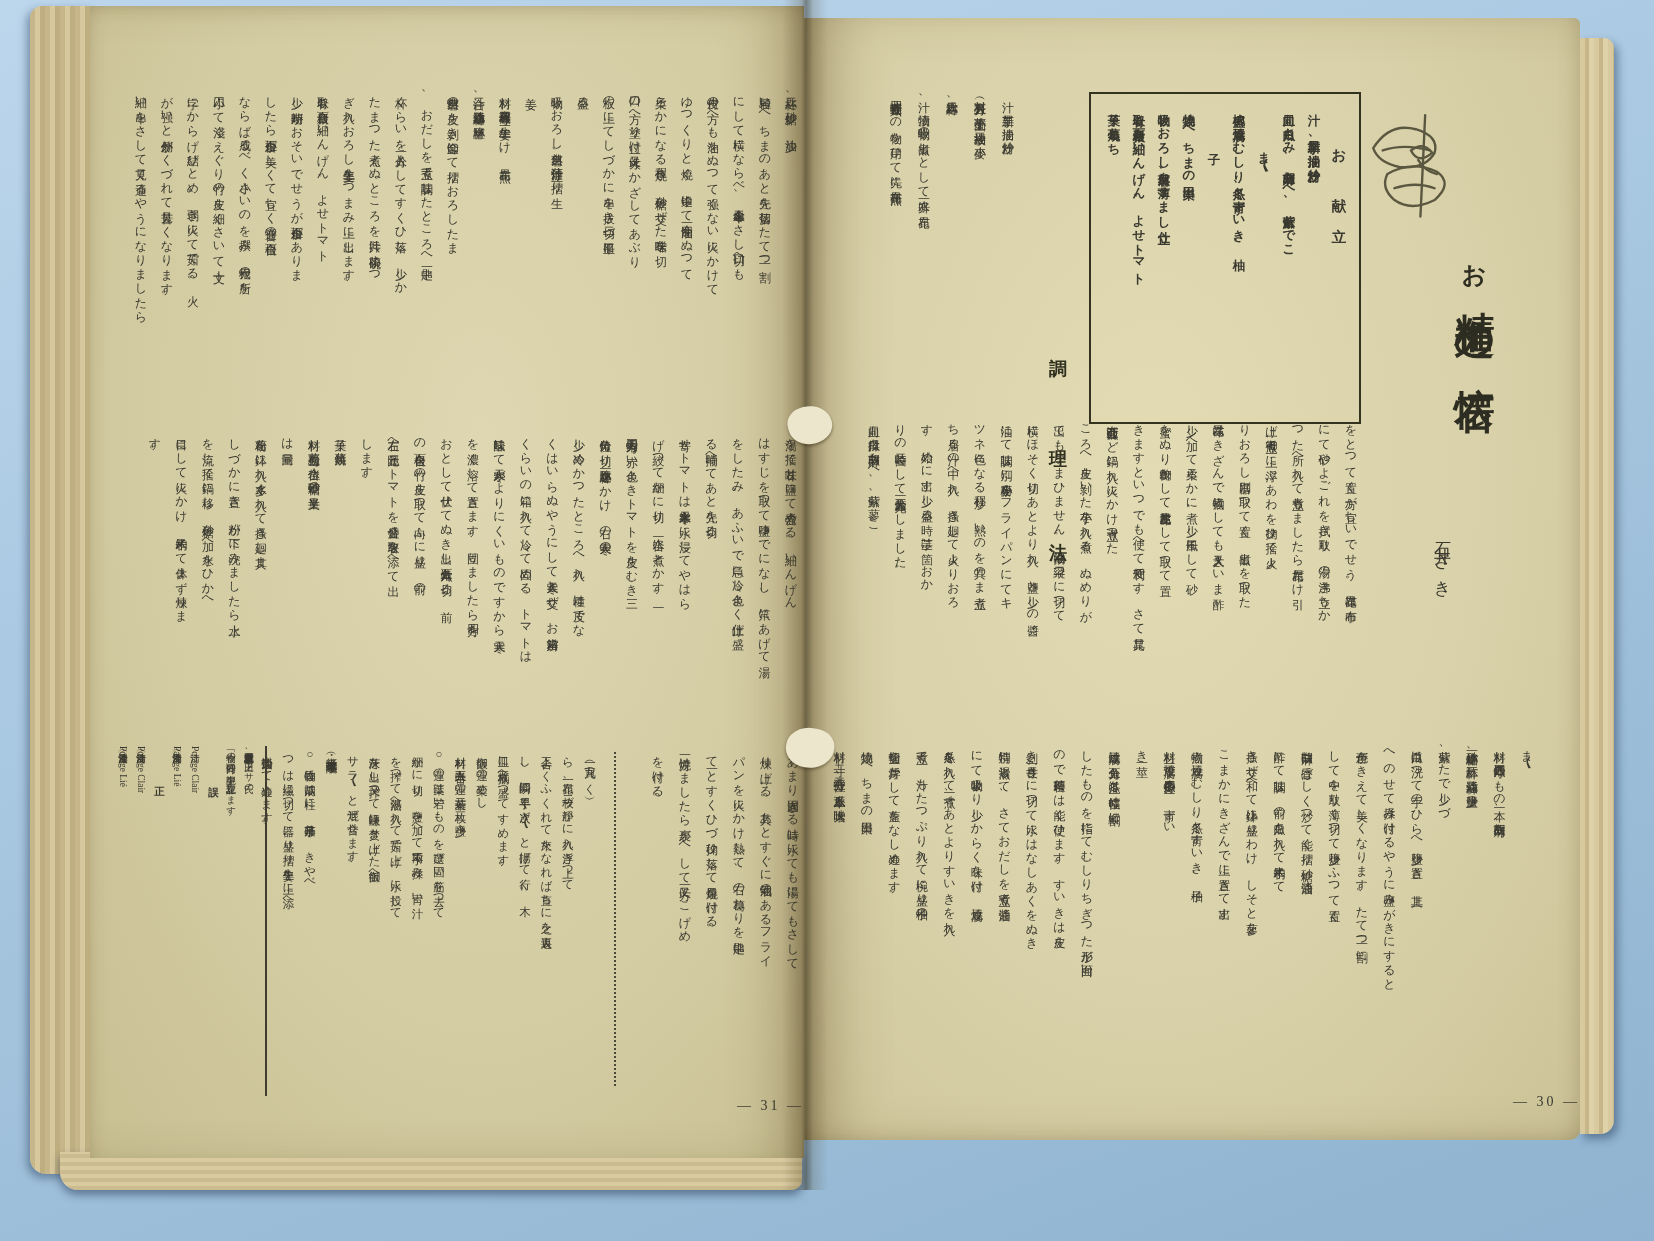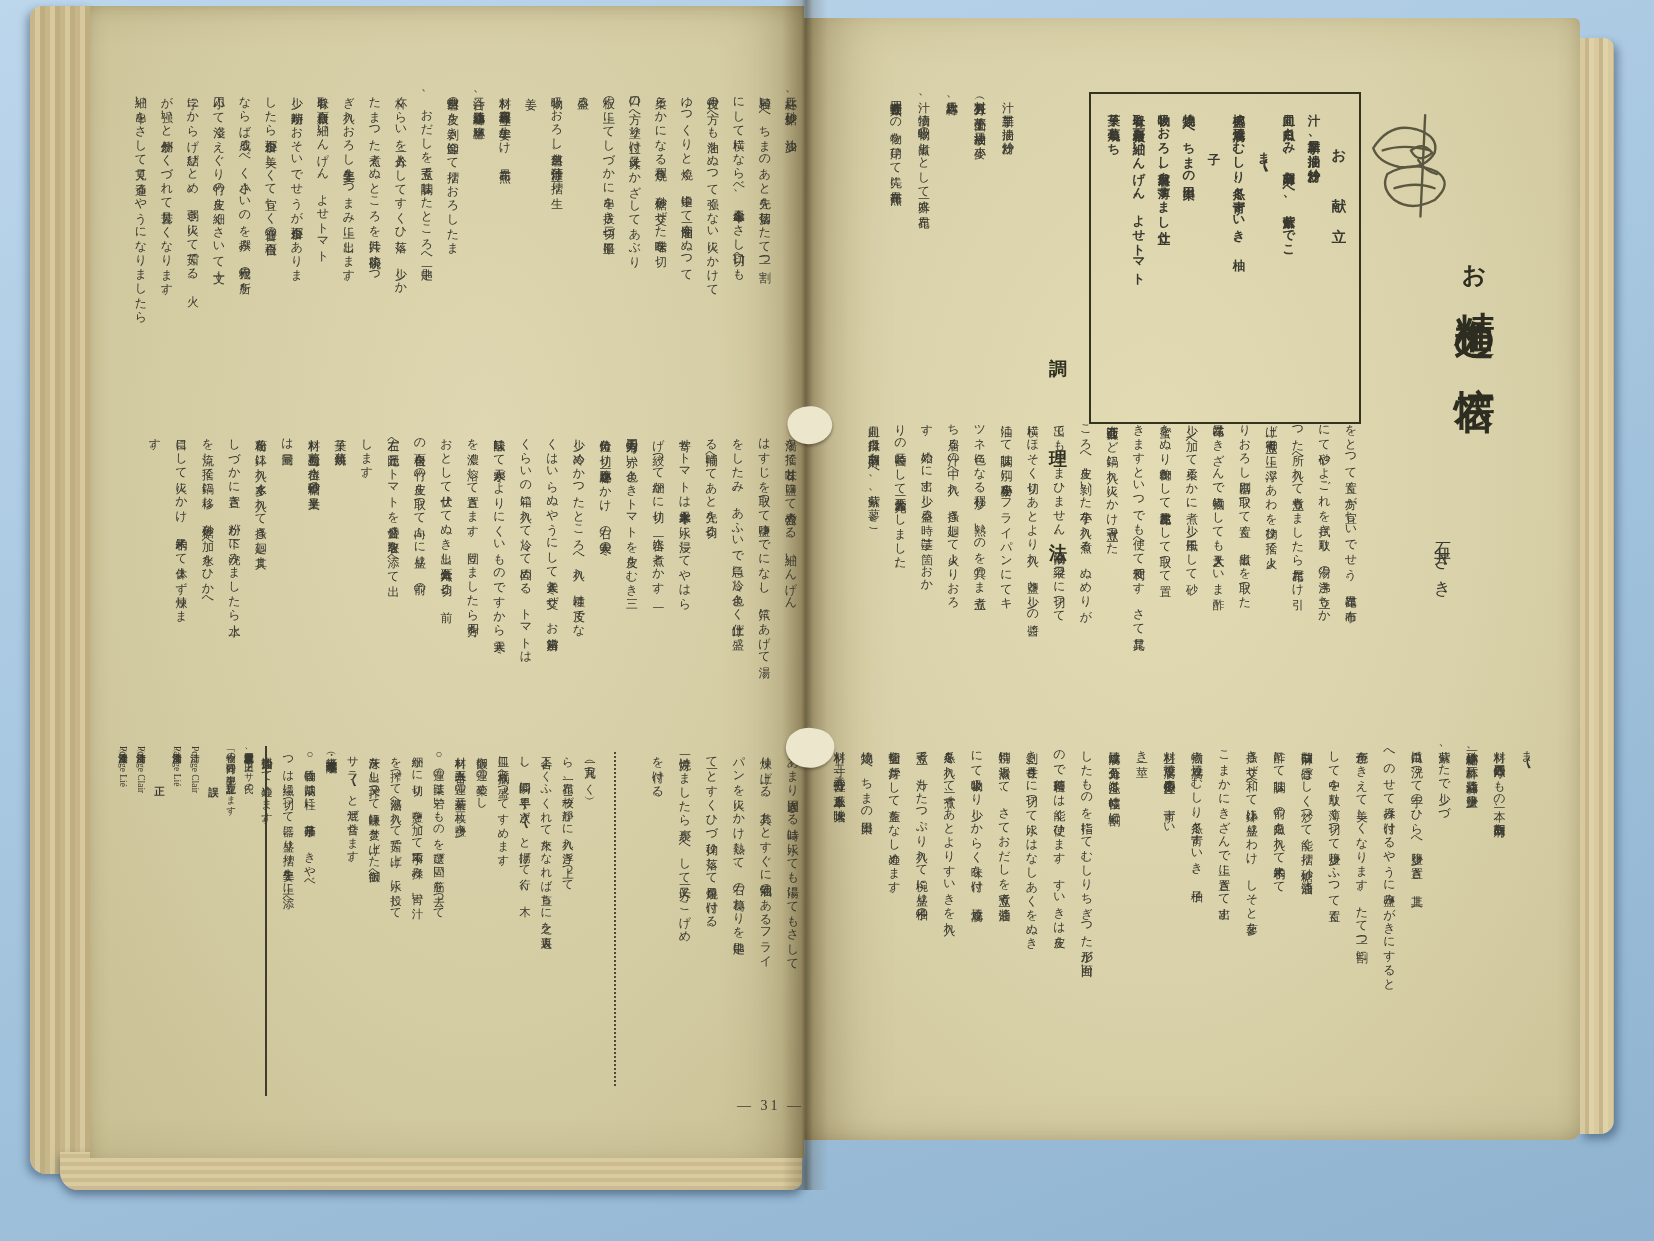--- a/index.html
+++ b/index.html
@@ -263,19 +263,20 @@
           <p class="tcol">ので茶料理には能く使ひます。すいきは皮を</p>
           <p class="tcol">剝き一寸長さに切つて水にはなしあくをぬき</p>
           <p class="tcol">特別に湯煮して、さておだしを煮立て醬油</p>
           <p class="tcol">にて吸物より少しからく味を付け、燒豆腐</p>
           <p class="tcol">冬瓜を入れて一寸煮、あとよりすいきを入れ</p>
           <p class="tcol">煮立て、汁もたつぷり入れて椀に盛り柚子の</p>
           <p class="tcol">輪切を一片浮かして蓋をなし進めます。</p>
           <p class="tcol">燒物　へちまの田樂</p>
           <p class="tcol">材料　二寸―二寸五分位の糸瓜五本、味噌大</p>
         </div>
+      <div class="pagenum">— 30 —</div>
     </div>
 
     <div class="spine"></div>
     <div class="tear tear1"></div>
     <div class="tear tear2"></div>
   </div>
 </div>
 
 </body></html>

